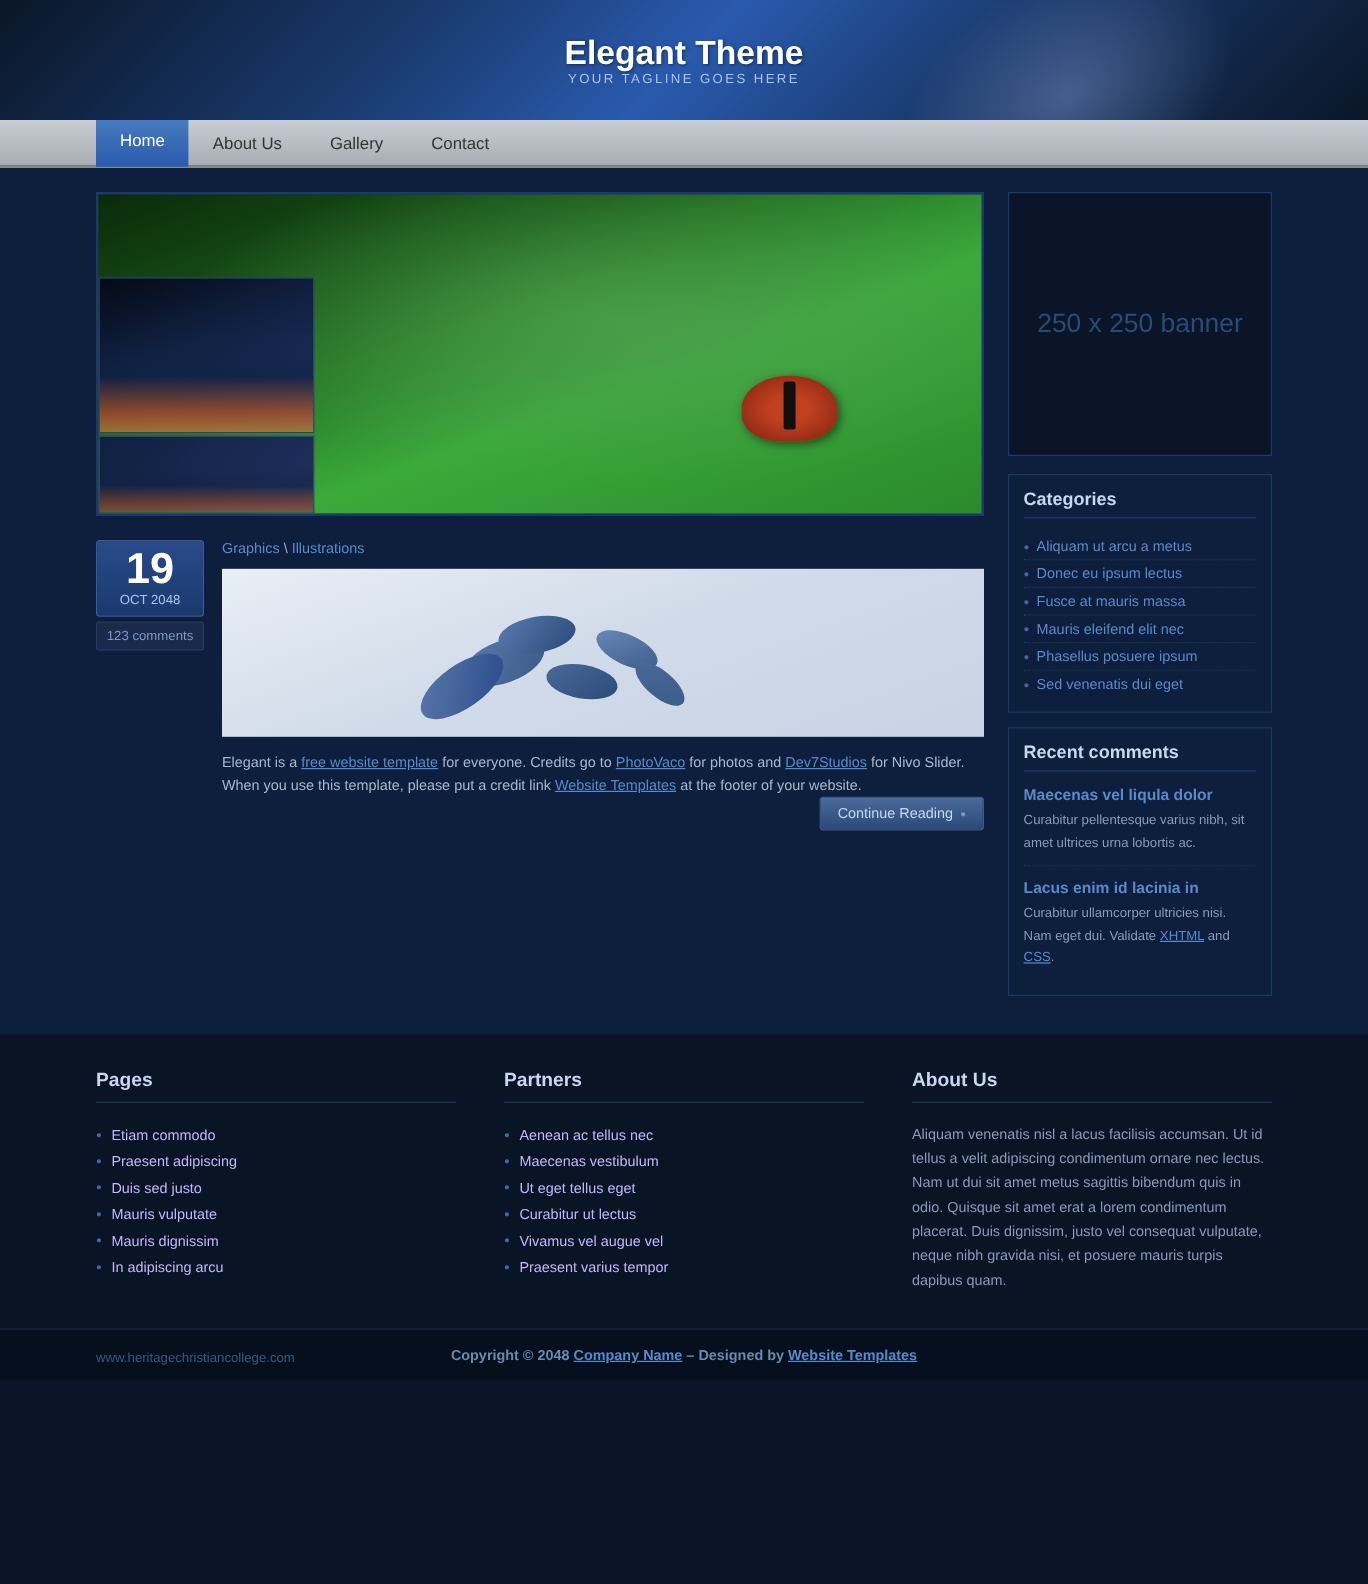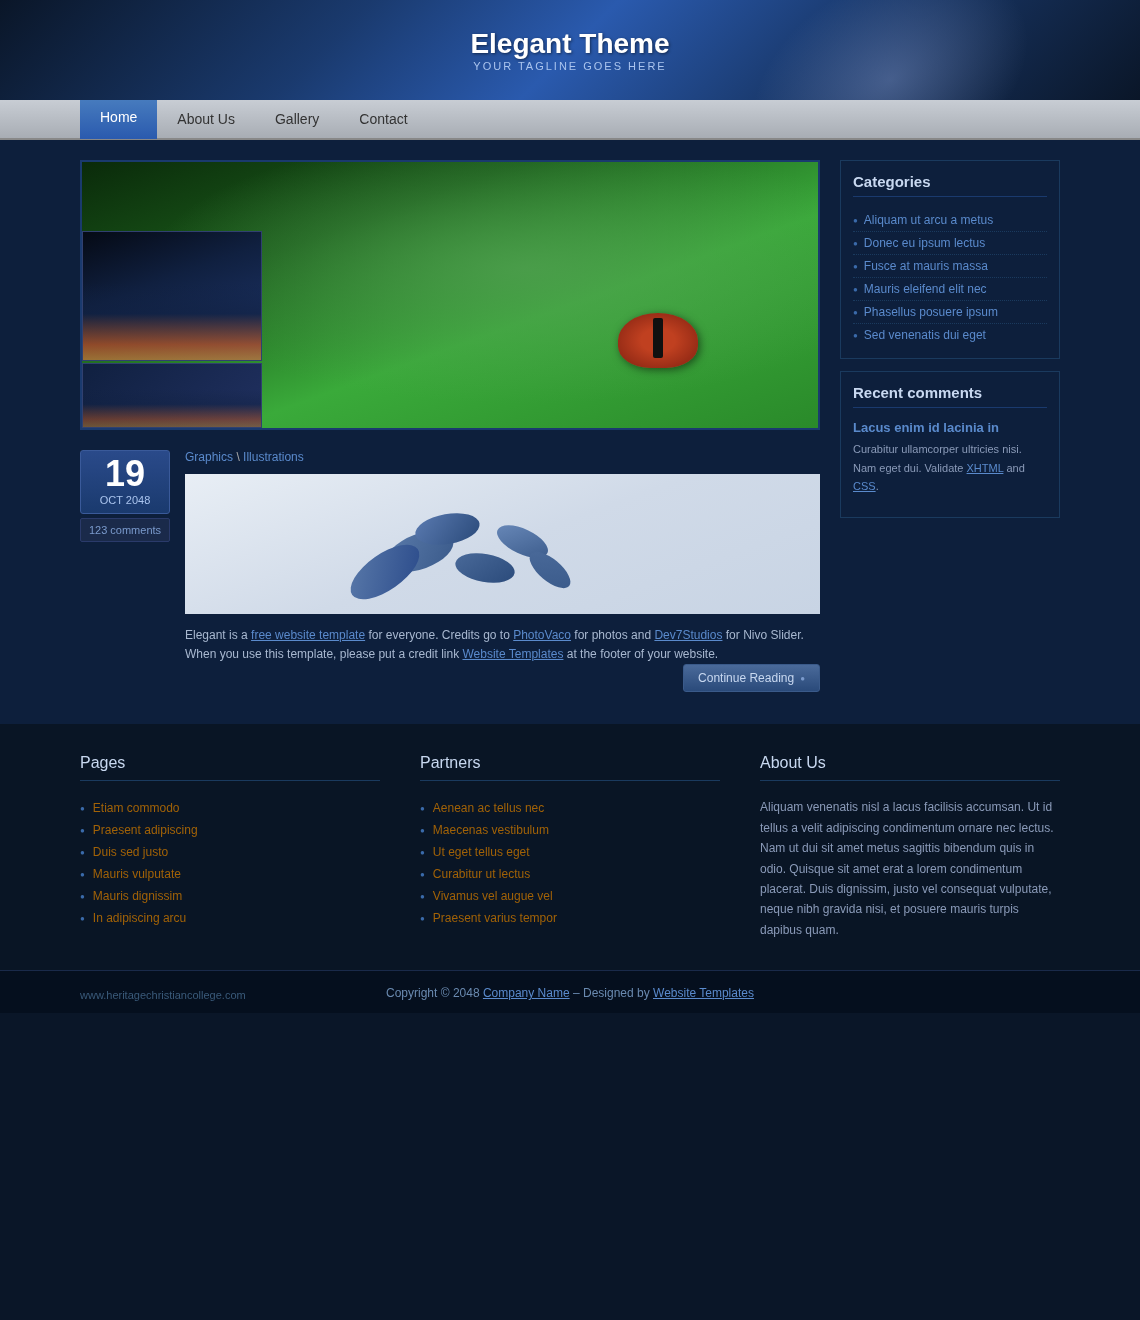--- a/index.html
+++ b/index.html
@@ -352,36 +352,36 @@
       padding: 30px 80px;
       display: flex;
       gap: 40px;
     }
     .footer-widget {
       flex: 1;
     }
     .footer-widget-title {
       color: #c8d8f0;
       font-size: 16px;
-      font-weight: normal;
+      font-weight: bold;
       margin-bottom: 16px;
       padding-bottom: 8px;
       border-bottom: 1px solid #1a3a5e;
     }
     .footer-list {
       list-style: none;
     }
     .footer-list li {
       padding: 4px 0;
       display: flex;
       align-items: center;
       gap: 8px;
     }
     .footer-list a {
-      color: #a16207;
+      color: #c4b5fd;
       text-decoration: none;
       font-size: 12px;
     }
 
     .footer-about-text {
       color: #8a9ab8;
       font-size: 12px;
       line-height: 1.7;
     }
 
@@ -396,20 +396,21 @@
     .footer-url {
       position: absolute;
       left: 80px;
       bottom: 12px;
       color: #3a5a7a;
       font-size: 11px;
     }
     .footer-copy {
       color: #6a8ab0;
       font-size: 12px;
+      font-weight: bold;
     }
     .footer-copy a {
       color: #5a8acc;
       text-decoration: underline;
     }
 
     .clearfix::after { content: ''; display: table; clear: both; }
   </style>
 </head>
 <body>
@@ -477,20 +478,24 @@
           Elegant is a <a href="#">free website template</a> for everyone. Credits go to <a href="#">PhotoVaco</a> for photos and <a href="#">Dev7Studios</a> for Nivo Slider. When you use this template, please put a credit link <a href="#">Website Templates</a> at the footer of your website.
           <button class="continue-btn">Continue Reading</button>
         </div>
       </div>
     </div>
 
   </div>
 
   <div class="sidebar">
 
+    <div class="banner-box">
+      <div class="banner-text">250 x 250
+banner</div>
+    </div>
 
     <div class="sidebar-section">
       <div class="sidebar-title">Categories</div>
       <ul class="sidebar-list">
         <li>
             <span class="bullet">●</span>
             <a href="#">Aliquam ut arcu a metus</a>
           </li>
         <li>
             <span class="bullet">●</span>
@@ -511,20 +516,24 @@
         <li>
             <span class="bullet">●</span>
             <a href="#">Sed venenatis dui eget</a>
           </li>
       </ul>
     </div>
 
     <div class="sidebar-section">
       <div class="sidebar-title">Recent comments</div>
       <div class="comment-entry">
+        <a href="#" class="comment-link">Maecenas vel liqula dolor</a>
+        <span class="comment-text">Curabitur pellentesque varius nibh, sit amet ultrices urna lobortis ac.</span>
+      </div>
+      <div class="comment-entry">
         <a href="#" class="comment-link">Lacus enim id lacinia in</a>
         <span class="comment-text">Curabitur ullamcorper ultricies nisi. Nam eget dui. Validate <a href="#">XHTML</a> and <a href="#">CSS</a>.</span>
       </div>
     </div>
 
   </div>
 </div>
 
 <div class="footer-widgets">
 

